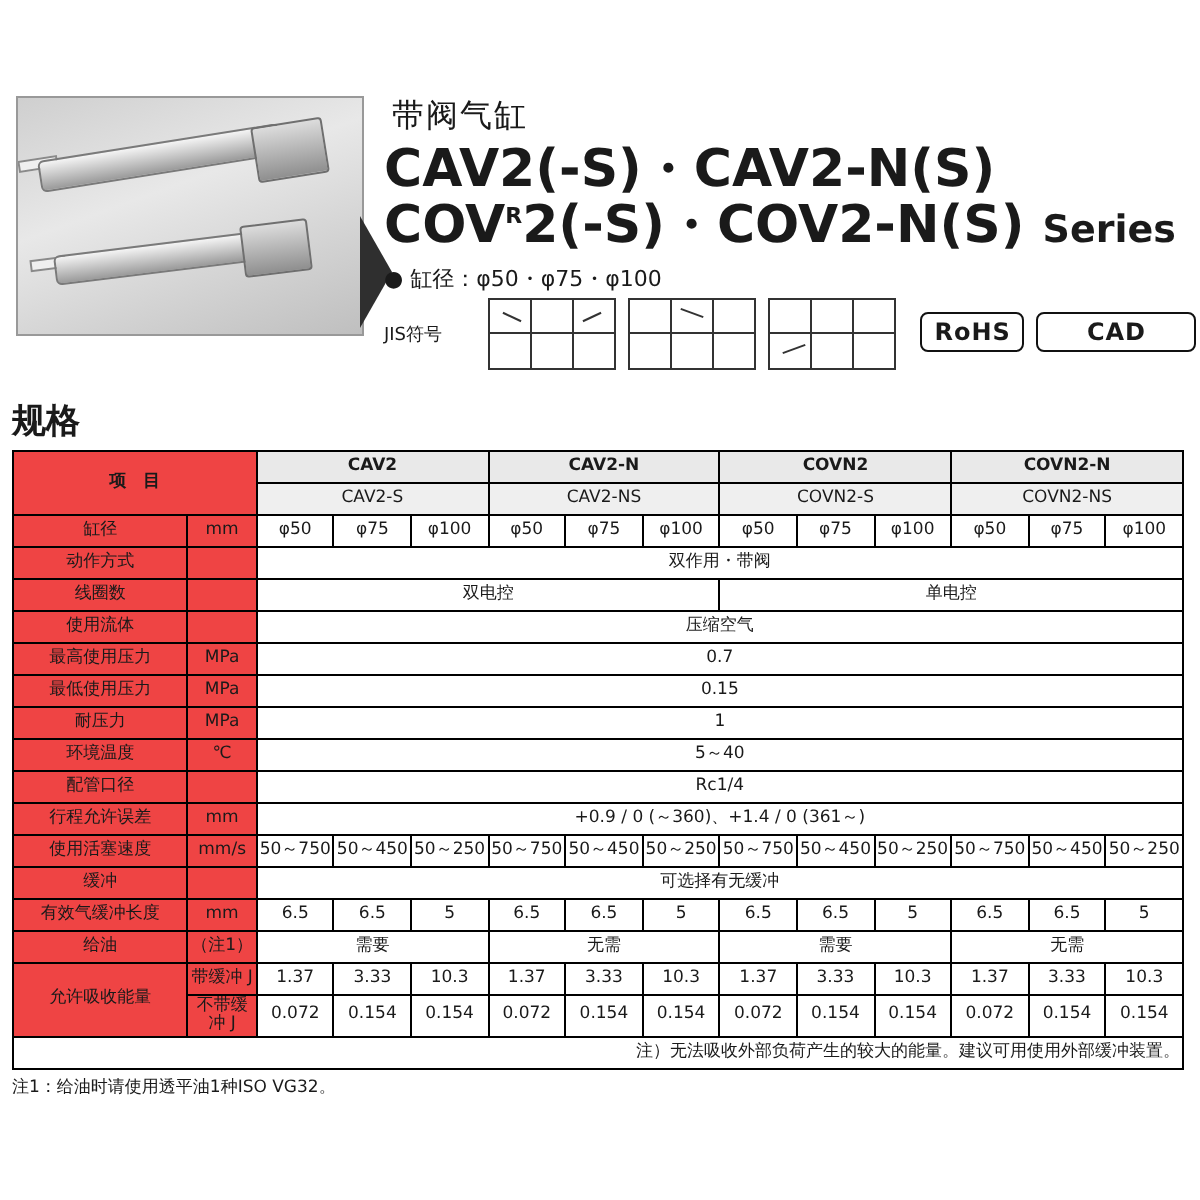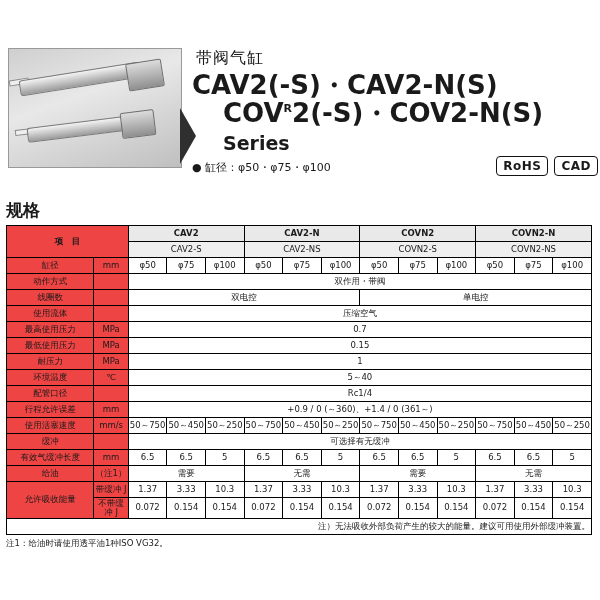--- a/index.html
+++ b/index.html
@@ -25,33 +25,33 @@
   .valvebox{position:absolute;background:linear-gradient(180deg,#dcdcdc,#8f8f8f);border:1px solid #6f6f6f;border-radius:2px;}
   .valvebox.v1{left:118px;top:12px;width:34px;height:26px;transform:rotate(-9deg);}
   .valvebox.v2{left:112px;top:62px;width:32px;height:24px;transform:rotate(-7deg);}
   .rod{position:absolute;height:4px;background:#efefef;border:1px solid #8a8a8a;}
   .rod.r1{left:0px;top:30px;width:18px;transform:rotate(-9deg);}
   .rod.r2{left:6px;top:80px;width:16px;transform:rotate(-7deg);}
 
   .titleblock{position:absolute;left:192px;top:0;right:4px;}
   .ttl-sm{font-size:16px;letter-spacing:1px;margin:0 0 2px 4px;}
   .ttl-1{font-size:26px;font-weight:bold;letter-spacing:0px;line-height:1.08;}
-  .ttl-2{font-size:26px;font-weight:bold;line-height:1.08;margin-left:31px;}
+  .ttl-2{font-size:26px;font-weight:bold;line-height:1.08;}
   .series{font-size:19px;font-weight:bold;}
   .sub-sup{font-size:11px;vertical-align:super;line-height:0;}
   .bore{font-size:11px;margin-top:5px;}
 
   .jisrow{display:flex;align-items:flex-start;gap:6px;margin-top:2px;}
   .sym{width:62px;height:34px;border:1px solid #333;position:relative;background:#fff;}
   .sym i{position:absolute;background:#333;}
   .symlabel{font-size:9px;}
 
   .badges{position:absolute;right:2px;top:108px;display:flex;gap:6px;align-items:flex-end;}
   .rohs{border:1.5px solid #111;border-radius:4px;padding:2px 6px;font-size:12px;font-weight:bold;letter-spacing:.5px;}
-  .cad{border:1.5px solid #111;border-radius:4px;padding:2px 6px;font-size:12px;font-weight:bold;letter-spacing:.5px;}
+  .cad{border:1.5px solid #111;border-radius:4px;padding:2px 24px;font-size:12px;font-weight:bold;letter-spacing:.5px;}
 
   .wedge{position:absolute;left:180px;top:60px;width:0;height:0;
          border-top:28px solid transparent;border-bottom:28px solid transparent;border-left:16px solid #2f2f2f;}
 
   
   .spec-title{font-size:17px;font-weight:bold;margin:6px 0 3px 6px;}
 
   table.spec{border-collapse:collapse;width:586px;margin-left:6px;table-layout:fixed;}
   table.spec td,table.spec th{
     border:1px solid #000;font-size:8.5px;text-align:center;
@@ -86,20 +86,42 @@
       <div class="ttl-sm">带阀气缸</div>
       <div class="ttl-1">CAV2(-S)・CAV2-N(S)</div>
       <div class="ttl-2">
         <span>COV</span><span class="sub-sup">R</span><span>2(-S)・COV</span><span>2-N(S)</span>
         <span class="series">Series</span>
       </div>
       <div class="bore">
         <span>● 缸径：</span><span>φ50・φ75・φ100</span>
       </div>
 
+      <div class="jisrow">
+        <div class="symlabel" style="padding-top:12px;width:46px;">JIS符号</div>
+        <div class="sym">
+          <i style="left:0;top:16px;width:62px;height:1px;"></i>
+          <i style="left:20px;top:0;width:1px;height:34px;"></i>
+          <i style="left:41px;top:0;width:1px;height:34px;"></i>
+          <i style="left:6px;top:8px;width:10px;height:1px;transform:rotate(25deg);"></i>
+          <i style="left:46px;top:8px;width:10px;height:1px;transform:rotate(-25deg);"></i>
+        </div>
+        <div class="sym">
+          <i style="left:0;top:16px;width:62px;height:1px;"></i>
+          <i style="left:20px;top:0;width:1px;height:34px;"></i>
+          <i style="left:41px;top:0;width:1px;height:34px;"></i>
+          <i style="left:25px;top:6px;width:12px;height:1px;transform:rotate(20deg);"></i>
+        </div>
+        <div class="sym">
+          <i style="left:0;top:16px;width:62px;height:1px;"></i>
+          <i style="left:20px;top:0;width:1px;height:34px;"></i>
+          <i style="left:41px;top:0;width:1px;height:34px;"></i>
+          <i style="left:6px;top:24px;width:12px;height:1px;transform:rotate(-20deg);"></i>
+        </div>
+      </div>
     </div>
 
     <div class="badges">
       <div class="rohs">RoHS</div>
       <div class="cad">CAD</div>
     </div>
   </div>
 
   <div class="spec-title">规格</div>
 

